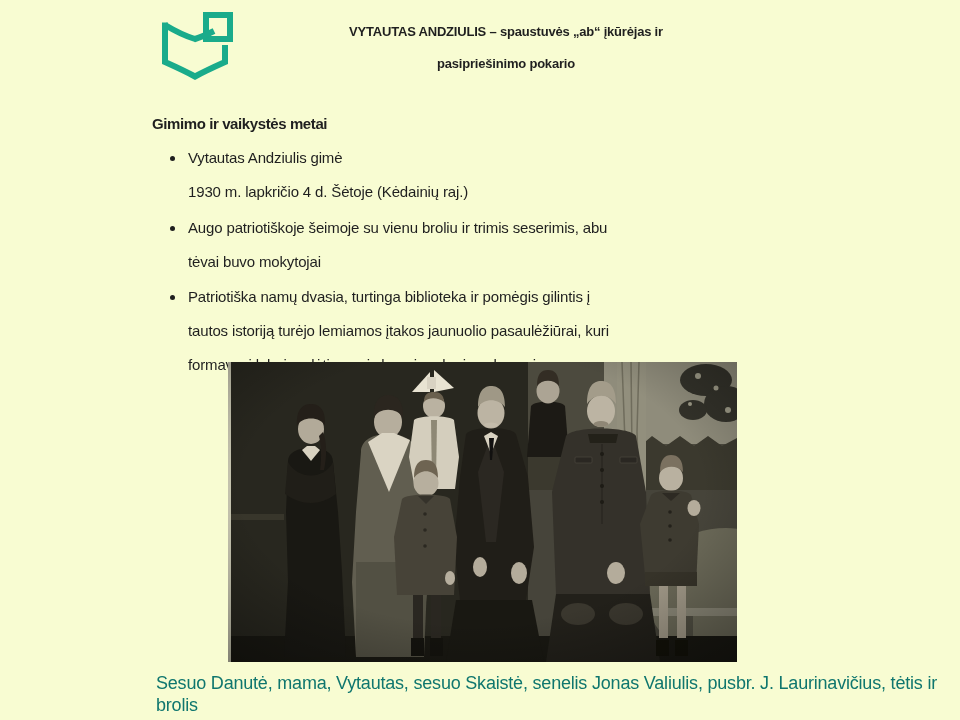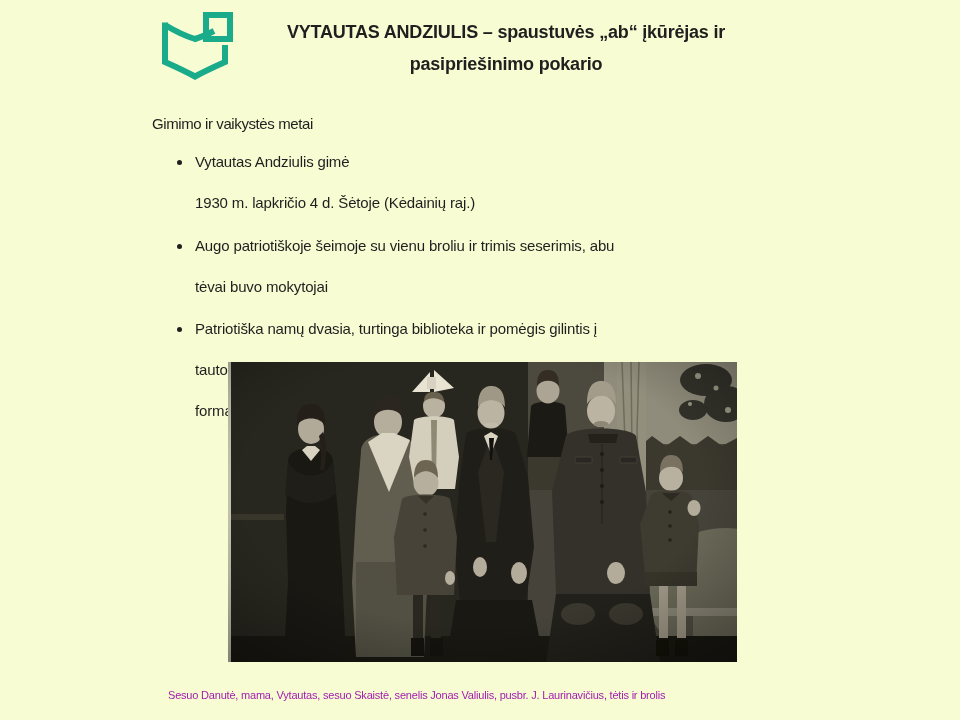--- a/index.html
+++ b/index.html
@@ -5,41 +5,41 @@
   html,body{margin:0;padding:0;background:#e8e8e8;}
   .slide{
     position:relative;width:960px;height:720px;overflow:hidden;
     background:#f8fcd2;color:#1f1f1f;
     font-family:"Liberation Sans",sans-serif;
   }
   .logo{position:absolute;left:157px;top:10px;width:78px;height:72px;}
   .logo svg{display:block;width:100%;height:100%;}
   .title{
     position:absolute;left:200px;top:16px;width:612px;margin:0;
-    text-align:center;font-size:18px;line-height:32px;font-weight:700;
+    text-align:center;font-size:13px;line-height:32px;font-weight:700;
     letter-spacing:-0.2px;
   }
   .heading{
     position:absolute;left:152px;top:113px;margin:0;
-    font-size:15px;font-weight:400;letter-spacing:-0.4px;line-height:22px;
+    font-size:15px;font-weight:700;letter-spacing:-0.4px;line-height:22px;
   }
   .bullets{
-    position:absolute;left:159px;top:141px;width:680px;margin:0;
+    position:absolute;left:152px;top:141px;width:680px;margin:0;
     padding:0 0 0 34px;list-style:disc;
-    font-size:15px;line-height:41px;letter-spacing:-0.15px;
+    font-size:15px;line-height:34px;letter-spacing:-0.15px;
   }
   .bullets li{margin:0 0 1.5px 0;padding-left:2px;}
   .photo{
     position:absolute;left:228px;top:362px;width:509px;height:300px;margin:0;
     background:#23221c;
   }
   .photo svg{display:block;width:100%;height:100%;}
   .caption{
-    position:absolute;left:152px;top:668px;margin:16px;
-    font-size:11px;line-height:22px;letter-spacing:-0.2px;color:#a21caf;
+    position:absolute;left:152px;top:668px;margin:4px;
+    font-size:18px;line-height:22px;letter-spacing:-0.2px;color:#0f766e;
   }
 </style>
 </head>
 <body>
 
 <div class="slide">
 
   <div class="logo">
     <svg viewBox="0 0 78 72" aria-hidden="true">
       <rect x="49" y="5" width="24" height="24" fill="none" stroke-width="6" stroke="#1aab8b"></rect>

